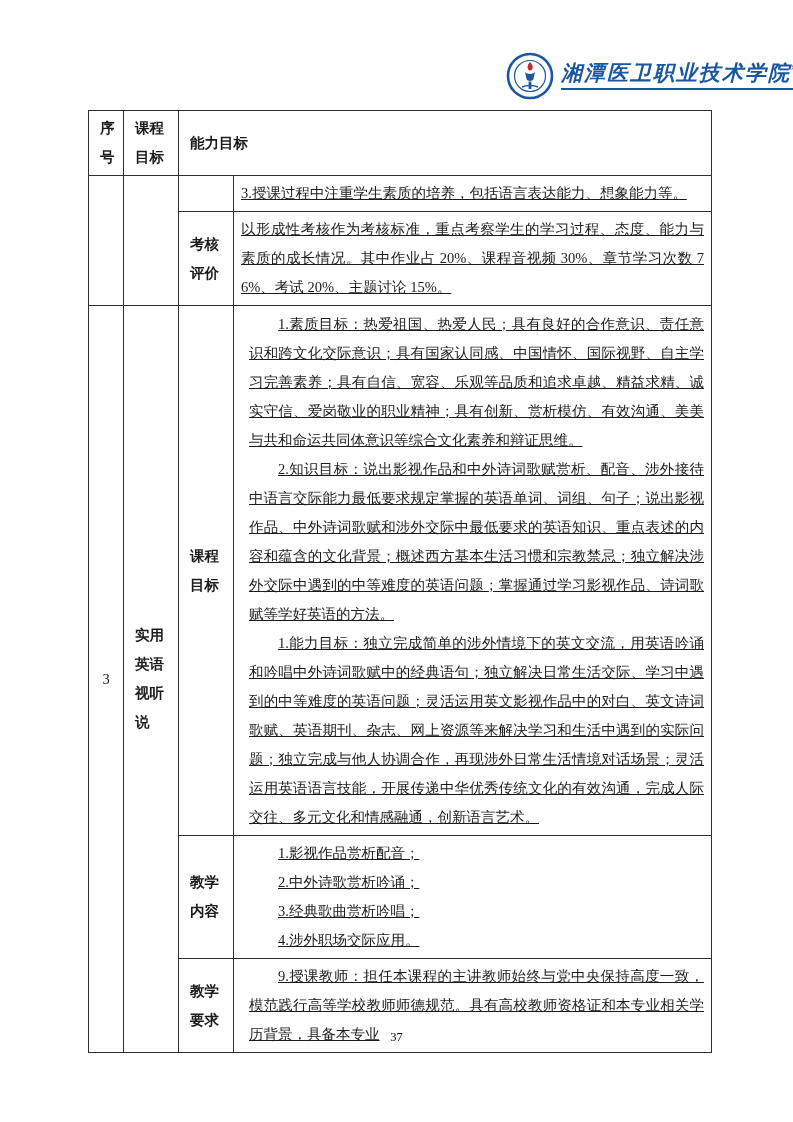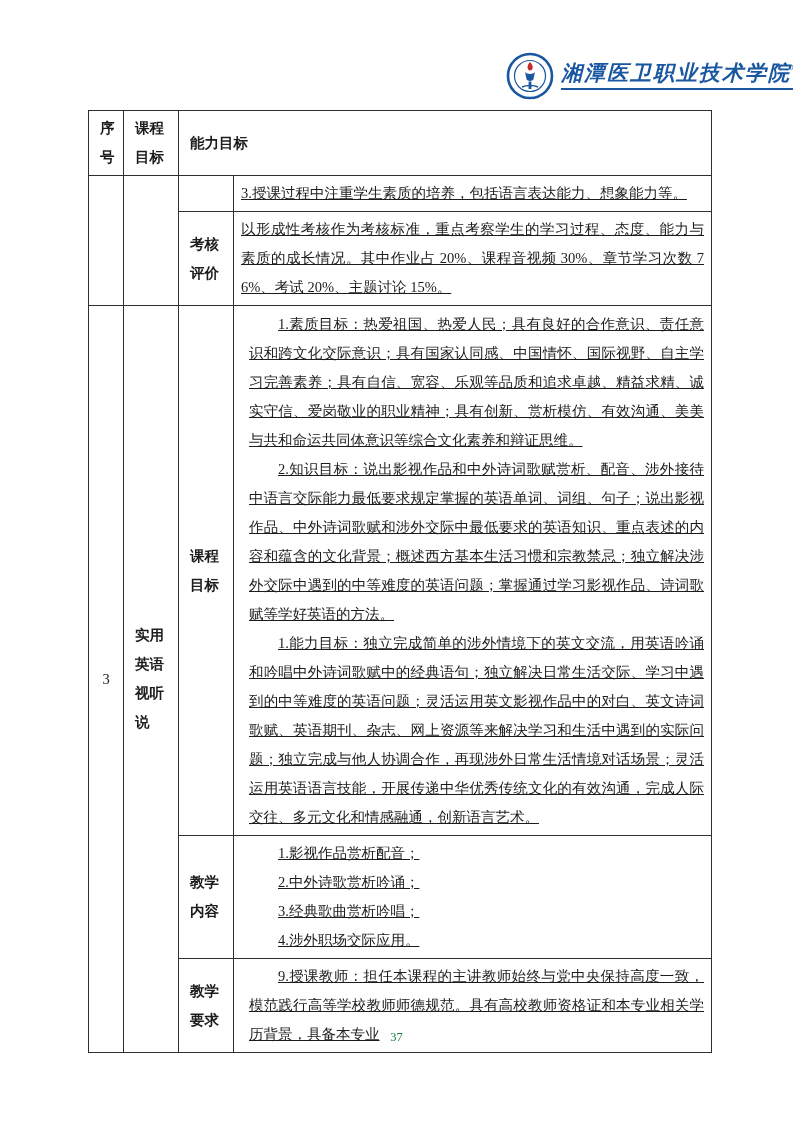--- a/index.html
+++ b/index.html
@@ -95,21 +95,21 @@
   .r-req td     { height: 64px; }
 
   
   .page-footer {
     position: absolute;
     top: 1030px;
     left: 0;
     width: 100%;
     text-align: center;
     font-size: 12.5px;
-    color: #15803d;
+    color: #000000;
   }
 </style>
 </head>
 <body>
 
 <div class="page">
 
   <div class="logo">
     <svg class="logo-emblem" viewBox="0 0 48 48" aria-hidden="true">
       <circle cx="24" cy="24" r="22" fill="#ffffff" stroke="#1a57a0" stroke-width="2.6"></circle>

